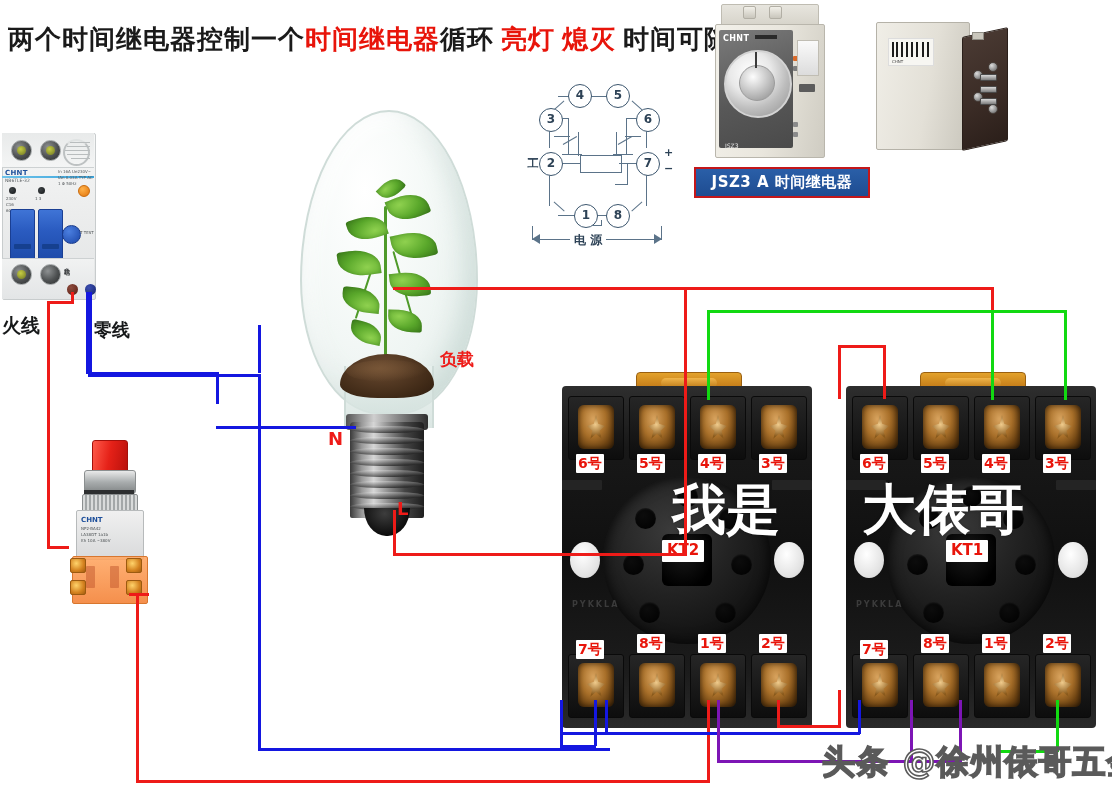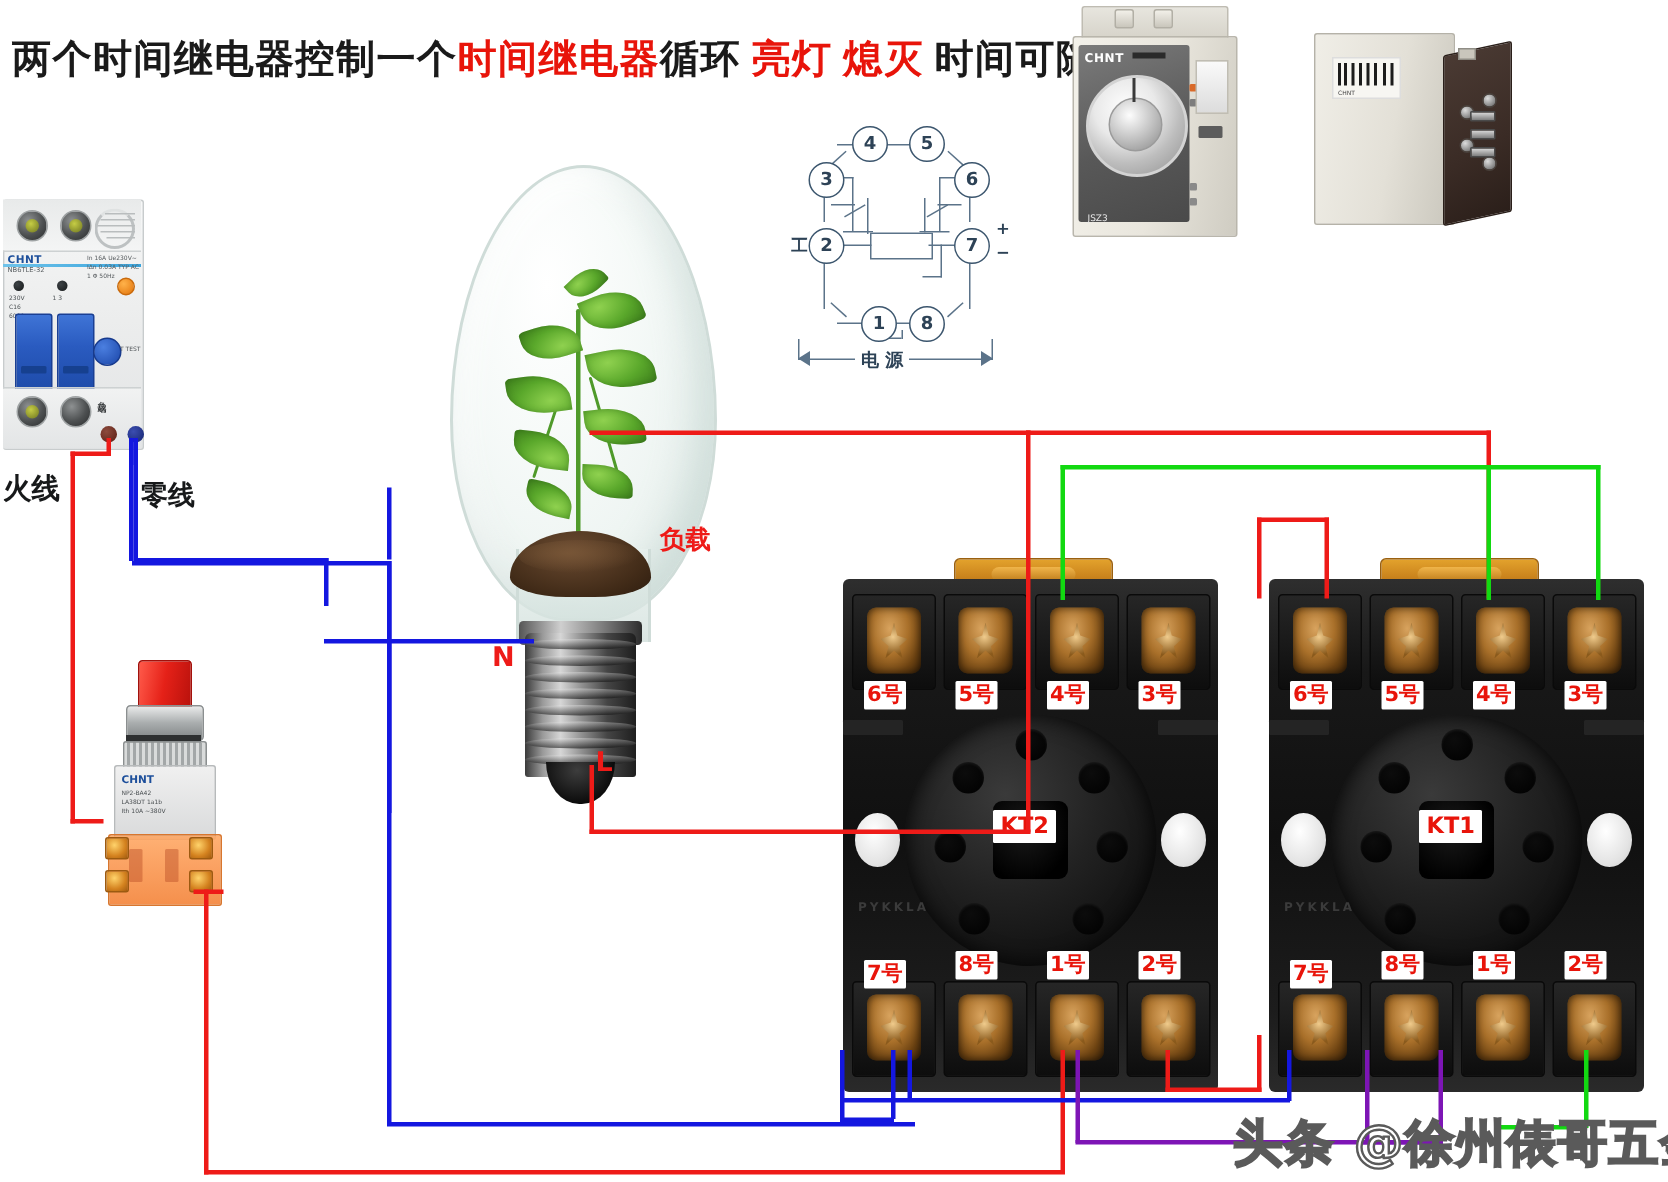--- a/index.html
+++ b/index.html
@@ -416,20 +416,23 @@
     <div class="r2-pin" style="left:97px;top:54px;"></div>
     <div class="r2-pin" style="left:97px;top:76px;"></div>
     <div class="r2-pin" style="left:112px;top:46px;"></div>
     <div class="r2-pin" style="left:112px;top:88px;"></div>
     <div class="r2-blade" style="left:104px;top:58px;"></div>
     <div class="r2-blade" style="left:104px;top:70px;"></div>
     <div class="r2-blade" style="left:104px;top:82px;"></div>
     <div class="abs" style="left:96px;top:16px;width:10px;height:6px;background:#c9c6bc;border:1px solid #8f8d85;"></div>
   </div>
 
+  <div class="abs" id="banner">
+    <span>JSZ3 A 时间继电器</span>
+  </div>
 
   <div class="abs" id="pbutton">
     <div class="pb-cap"></div>
     <div class="pb-ring"></div>
     <div class="pb-dark"></div>
     <div class="pb-nut"></div>
     <div class="pb-body"></div>
     <div class="pb-brand">CHNT</div>
     <div class="pb-txt">NP2-BA42<br>LA38DT 1a1b<br>Ith 10A ~380V</div>
     <div class="pb-base"></div>
@@ -493,20 +496,21 @@
         </div>
       <div class="sk-term" style="left:183px;">
           <div class="sk-screw"></div>
         </div>
     </div>
     <div class="tag" style="left:14px;top:268px;">7号</div>
     <div class="tag" style="left:75px;top:262px;">8号</div>
     <div class="tag" style="left:136px;top:262px;">1号</div>
     <div class="tag" style="left:197px;top:262px;">2号</div>
   </div>
+  <div class="bigtxt" style="left:672px;top:474px;">我是</div>
 
   <div class="socket" style="left:846px;top:372px;">
     <div class="sk-clip"></div>
     <div class="sk-shell"></div>
     <div class="sk-termrow" style="top:24px;">
       <div class="sk-term" style="left:0;">
           <div class="sk-screw"></div>
         </div>
       <div class="sk-term" style="left:61px;">
           <div class="sk-screw"></div>
@@ -550,20 +554,21 @@
         </div>
       <div class="sk-term" style="left:183px;">
           <div class="sk-screw"></div>
         </div>
     </div>
     <div class="tag" style="left:14px;top:268px;">7号</div>
     <div class="tag" style="left:75px;top:262px;">8号</div>
     <div class="tag" style="left:136px;top:262px;">1号</div>
     <div class="tag" style="left:197px;top:262px;">2号</div>
   </div>
+  <div class="bigtxt" style="left:862px;top:474px;">大俵哥</div>
 
   <div class="wire wv red" style="left:71px;top:292px;height:12px;"></div>
   <div class="wire wh red" style="left:47px;top:301px;width:27px;"></div>
   <div class="wire wv red" style="left:47px;top:301px;height:248px;"></div>
   <div class="wire wh red" style="left:47px;top:546px;width:22px;"></div>
 
   <div class="wire wh red" style="left:129px;top:593px;width:20px;"></div>
   <div class="wire wv red" style="left:136px;top:593px;height:190px;"></div>
   <div class="wire wh red" style="left:136px;top:780px;width:574px;"></div>
   <div class="wire wv red" style="left:707px;top:700px;height:82px;"></div>

